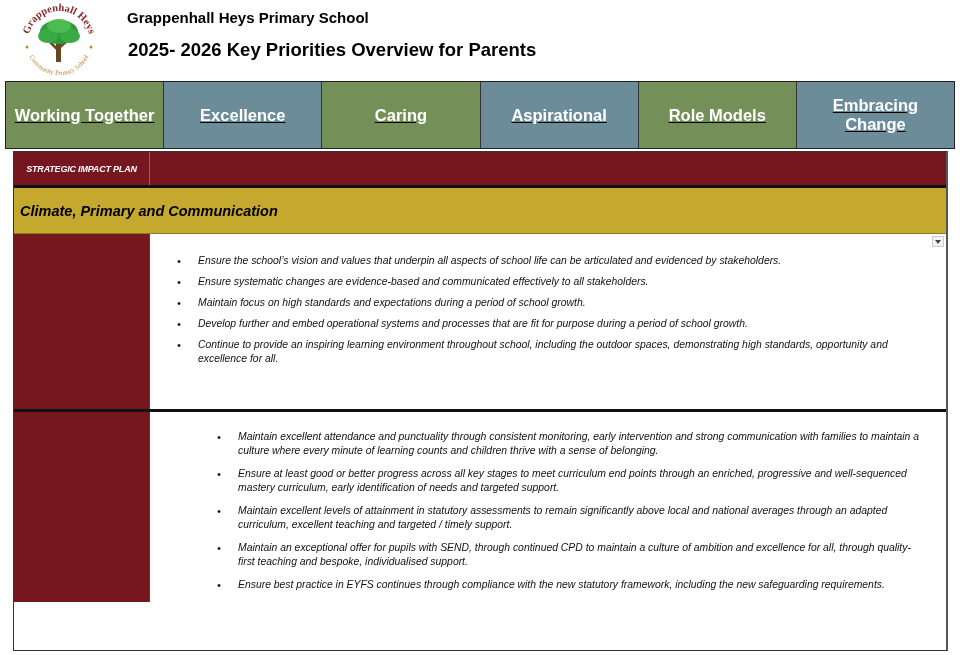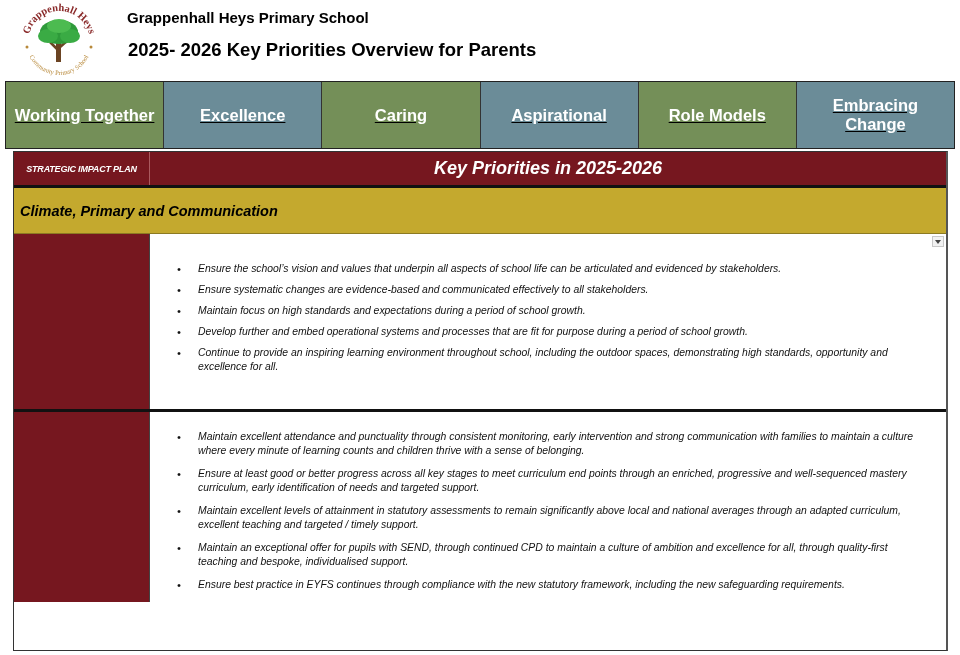--- a/index.html
+++ b/index.html
@@ -26,23 +26,23 @@
 
   .section-bar { background: #c4a92e; height: 46px; display: flex; align-items: center; padding-left: 6px;
     font-size: 14.5px; font-weight: bold; border-bottom: 1px solid #8c7a22; }
   .section-body { display: flex; position: relative; }
   .section-left { width: 136px; background: #76171f; border-right: 1px solid #444; flex-shrink: 0; }
   .section-right { flex: 1; background: #fff; padding: 8px 24px 6px 0; position: relative; }
   .section-right ul { list-style: none; }
   .section-right li { position: relative; padding-left: 48px; font-size: 10.4px; line-height: 14px; margin-bottom: 7px; color: #111; }
   .section-right li::before { content: "\2022"; position: absolute; left: 27px; top: 0; font-size: 11px; }
   .body1 { height: 178px; border-bottom: 3px solid #111; }
-  .body1 .section-right { padding-top: 28px; }
+  .body1 .section-right { padding-top: 20px; }
   .body2 { height: 190px; }
-  .body2 .section-right { padding-top: 18px; }
+  .body2 .section-right { padding-top: 18px; padding-left: 40px; }
   .body2 li { margin-bottom: 9px; }
 
   .dropdown-btn { position: absolute; right: 2px; top: 2px; width: 12px; height: 11px; border: 1px solid #c8c8c8;
     background: #f2f2f2; display: flex; align-items: center; justify-content: center; cursor: pointer; }
   .dropdown-btn span { width: 0; height: 0; border-left: 3px solid transparent; border-right: 3px solid transparent; border-top: 4px solid #444; }
 </style>
 </head>
 <body>
 
 <div class="header">
@@ -77,21 +77,20 @@
   <div class="value-cell blue">Excellence</div>
   <div class="value-cell green">Caring</div>
   <div class="value-cell blue">Aspirational</div>
   <div class="value-cell green">Role Models</div>
   <div class="value-cell blue">Embracing Change</div>
 </div>
 
 <div class="plan">
   <div class="plan-head">
     <div class="plan-head-left">STRATEGIC IMPACT PLAN</div>
-    <div class="plan-head-right">Key Priorities in 2025-2026</div>
   </div>
 
   <div class="section-bar">Climate, Primary and Communication</div>
   <div class="section-body body1">
     <div class="section-left"></div>
     <div class="section-right">
       <div class="dropdown-btn">
           <span></span>
         </div>
       <ul>

